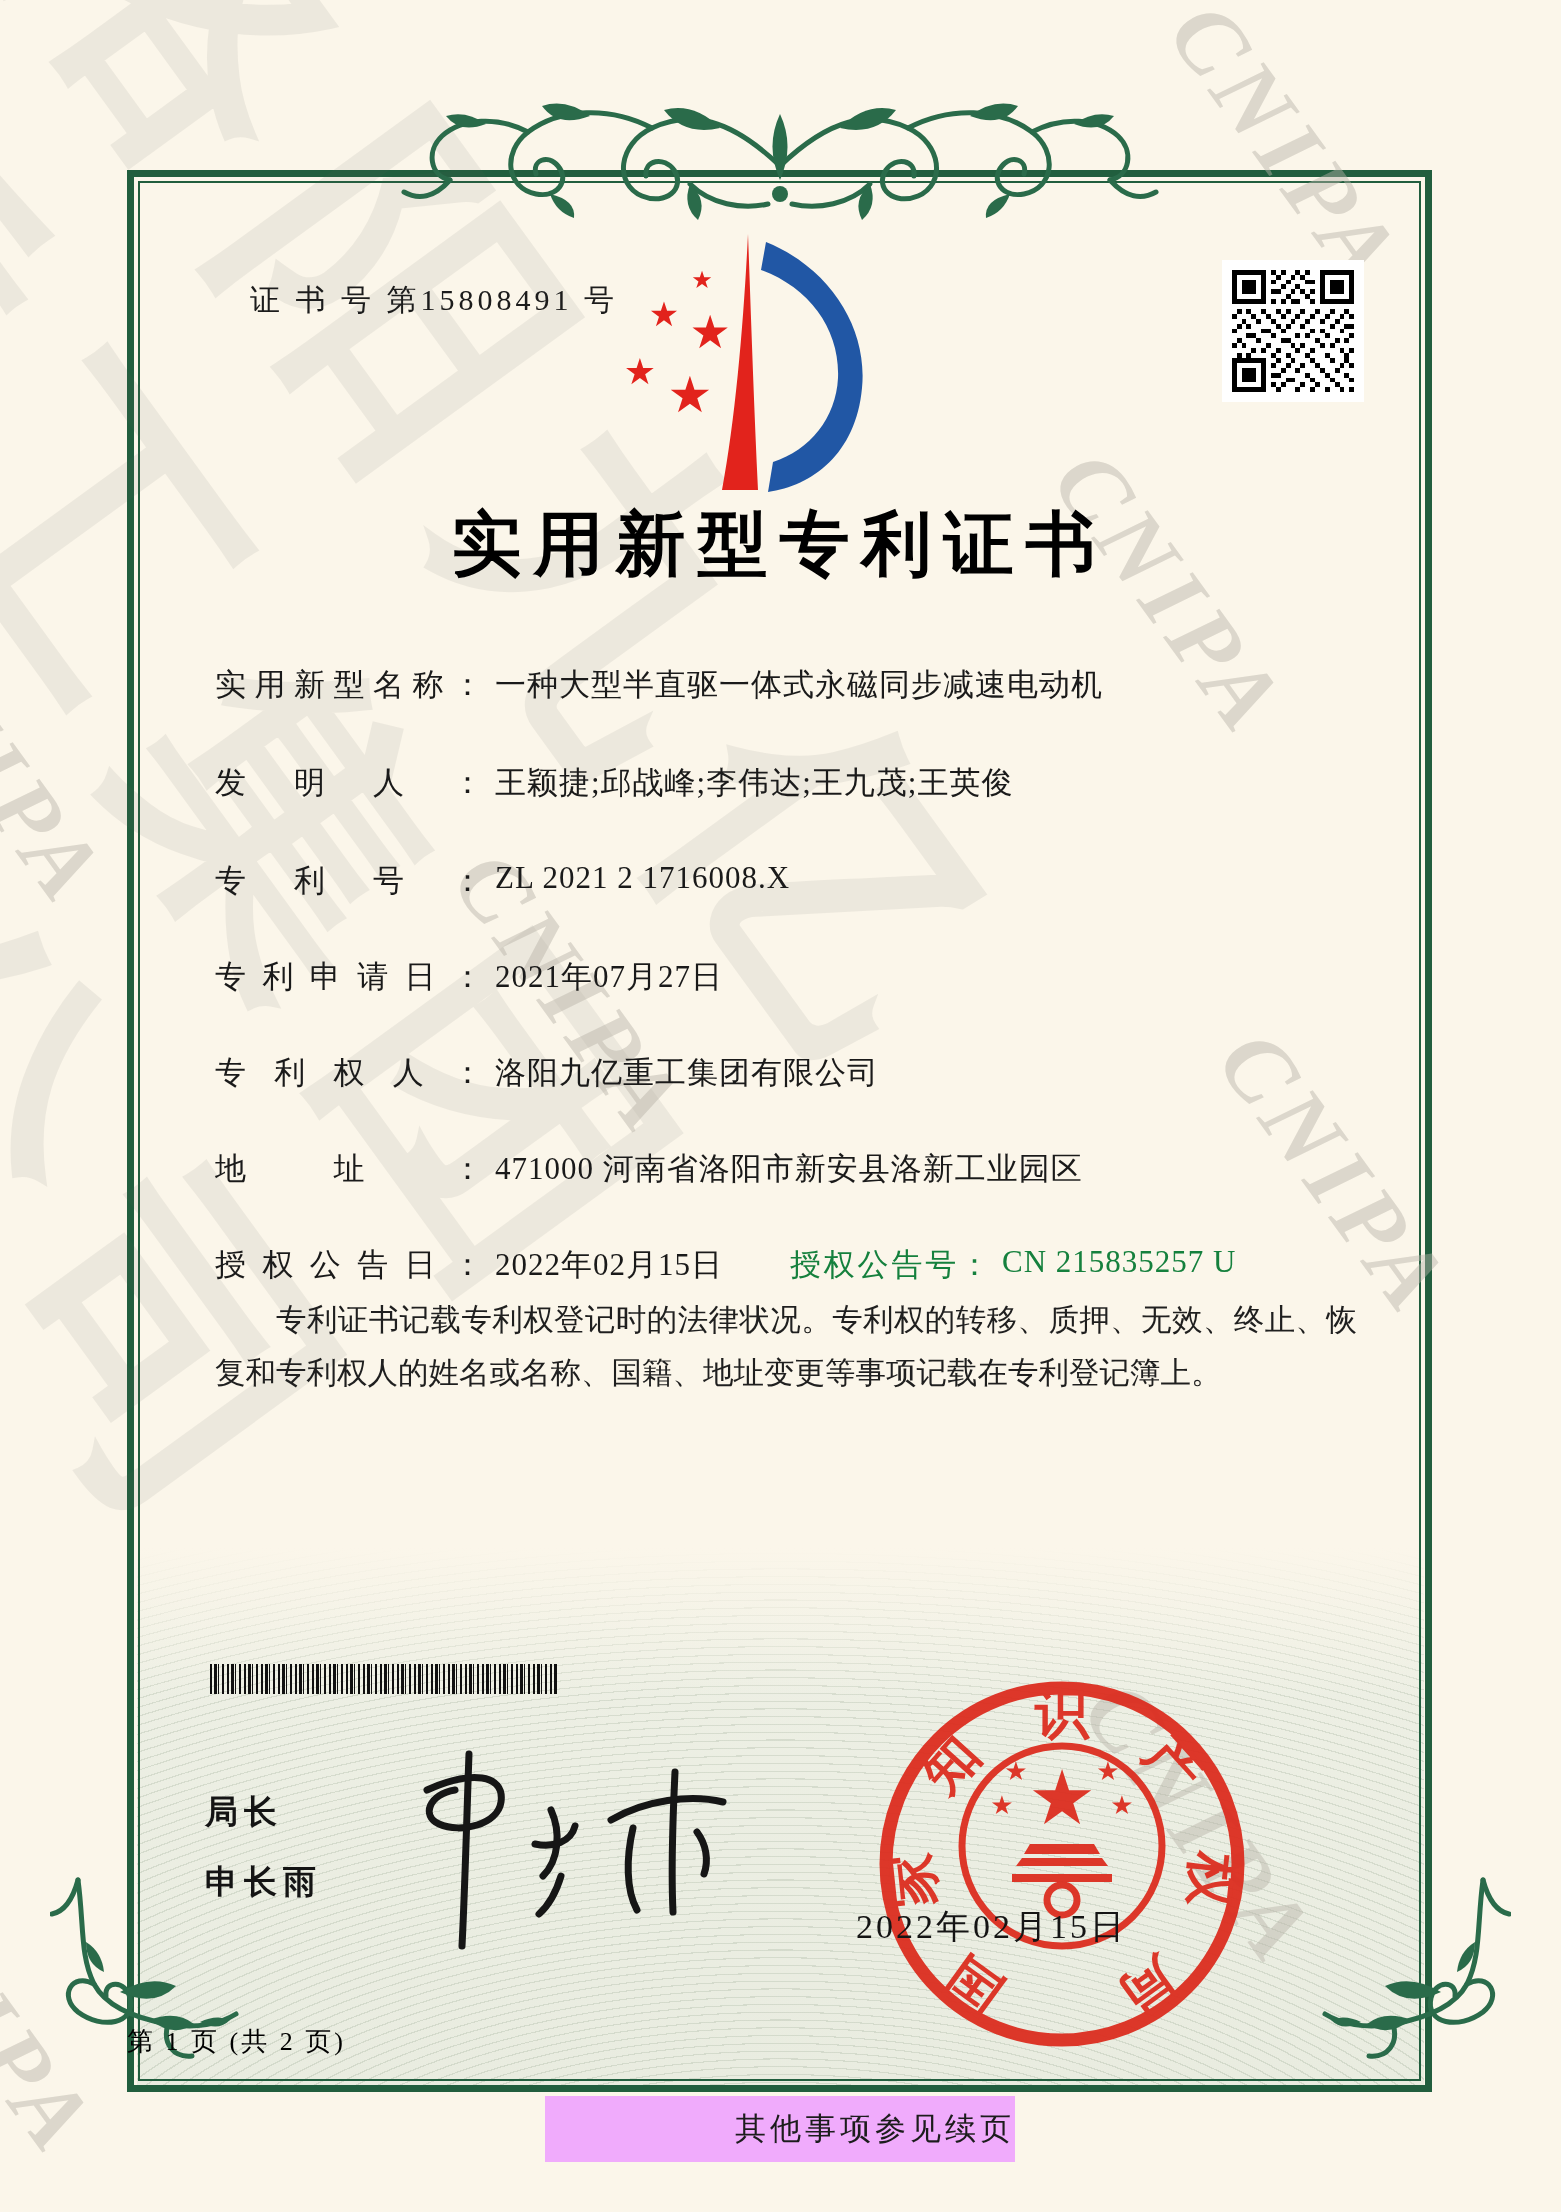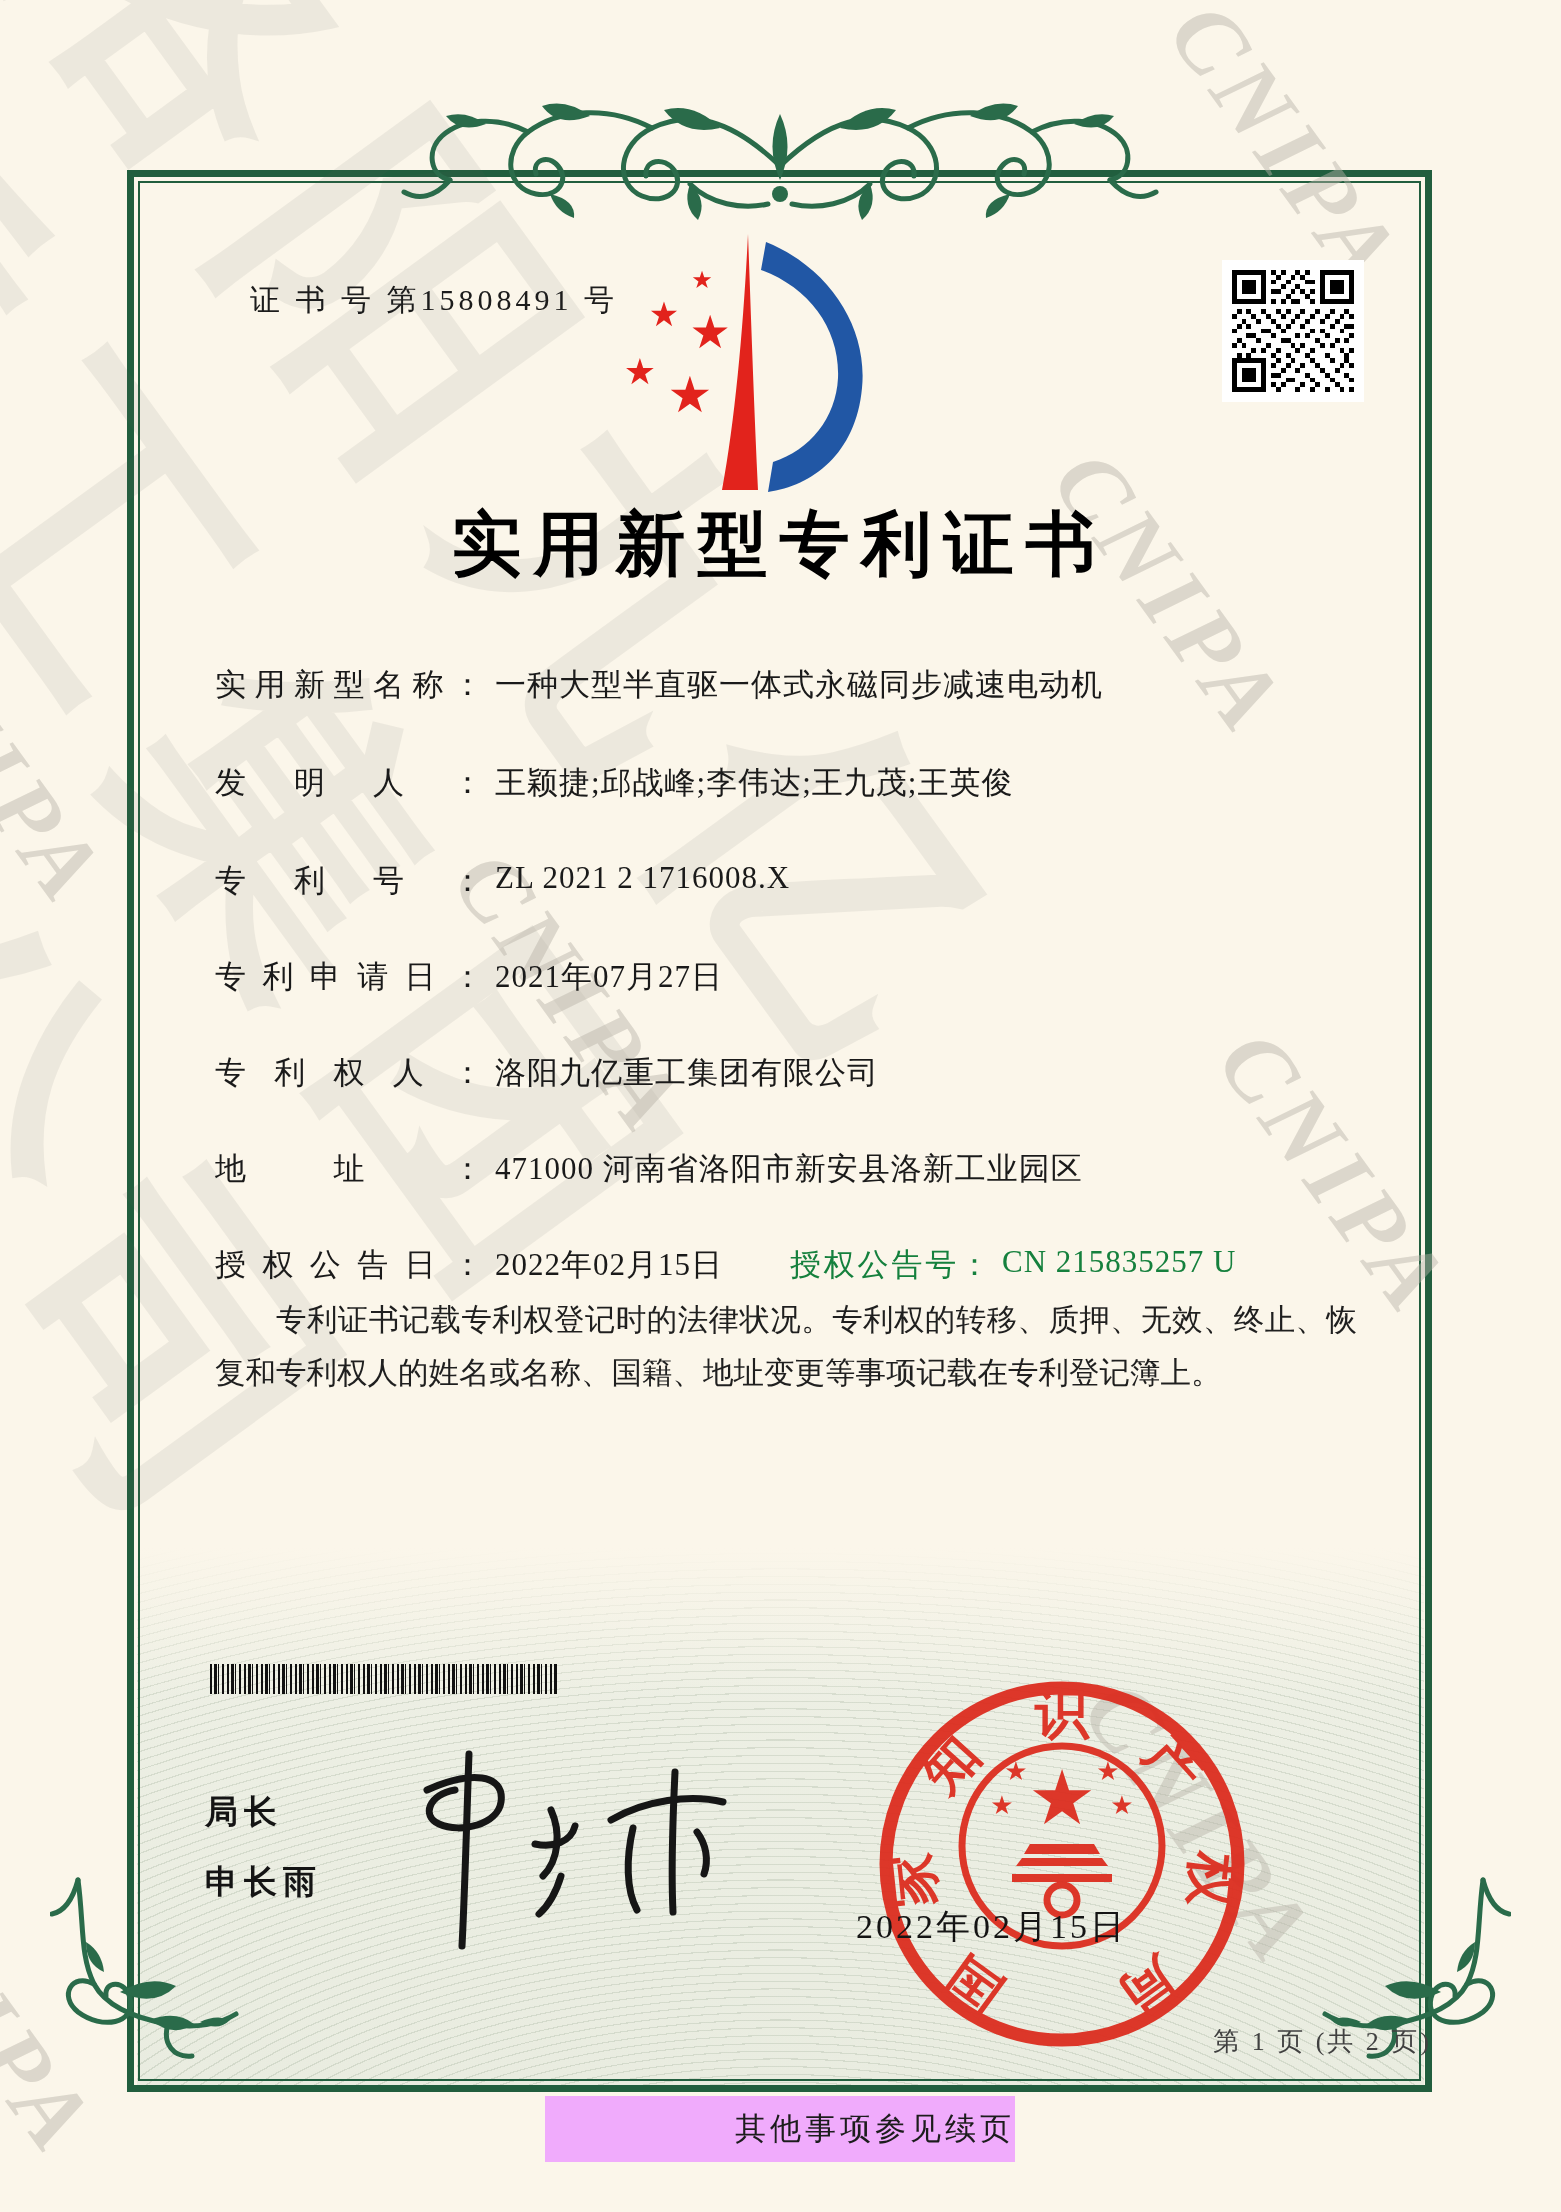--- a/index.html
+++ b/index.html
@@ -47,22 +47,22 @@
 
   .signer-title{position:absolute;left:205px;top:1790px;z-index:5;font-size:33px;font-weight:600;
     color:#141414;font-family:"Liberation Sans","DejaVu Sans",sans-serif;letter-spacing:6px;}
   .signer-name{position:absolute;left:205px;top:1860px;z-index:5;font-size:33px;font-weight:600;
     color:#141414;font-family:"Liberation Sans","DejaVu Sans",sans-serif;letter-spacing:6px;}
   .signature{position:absolute;left:375px;top:1748px;z-index:5;}
 
   .seal{position:absolute;left:866px;top:1668px;z-index:6;opacity:.93;}
   .seal-date{position:absolute;left:856px;top:1904px;z-index:7;font-size:34px;letter-spacing:3px;color:#141414;}
 
-  .page-info{position:absolute;left:127px;top:2024px;width:1305px;z-index:5;text-align:right;
-    font-size:26px;letter-spacing:3px;color:#404040;}
+  .page-info{position:absolute;left:127px;top:2024px;width:1305px;z-index:5;text-align:left;
+    font-size:26px;letter-spacing:3px;color:#000000;}
   .note-box{position:absolute;left:545px;top:2096px;width:470px;height:66px;z-index:5;
     background:#f0abfc;text-align:right;line-height:66px;font-size:31px;letter-spacing:4px;color:#1c1c1c;}
 
   .qr{position:absolute;left:1222px;top:260px;z-index:5;}
   .logo{position:absolute;left:598px;top:226px;z-index:4;}
 </style>
 </head>
 <body>
 
 <div class="page">

